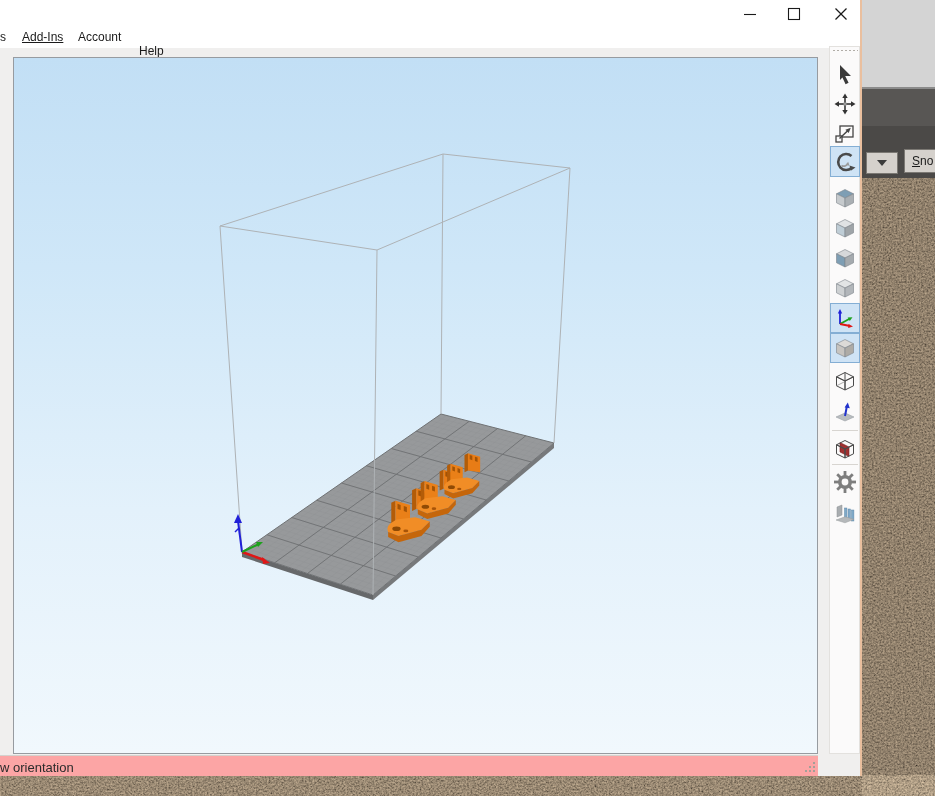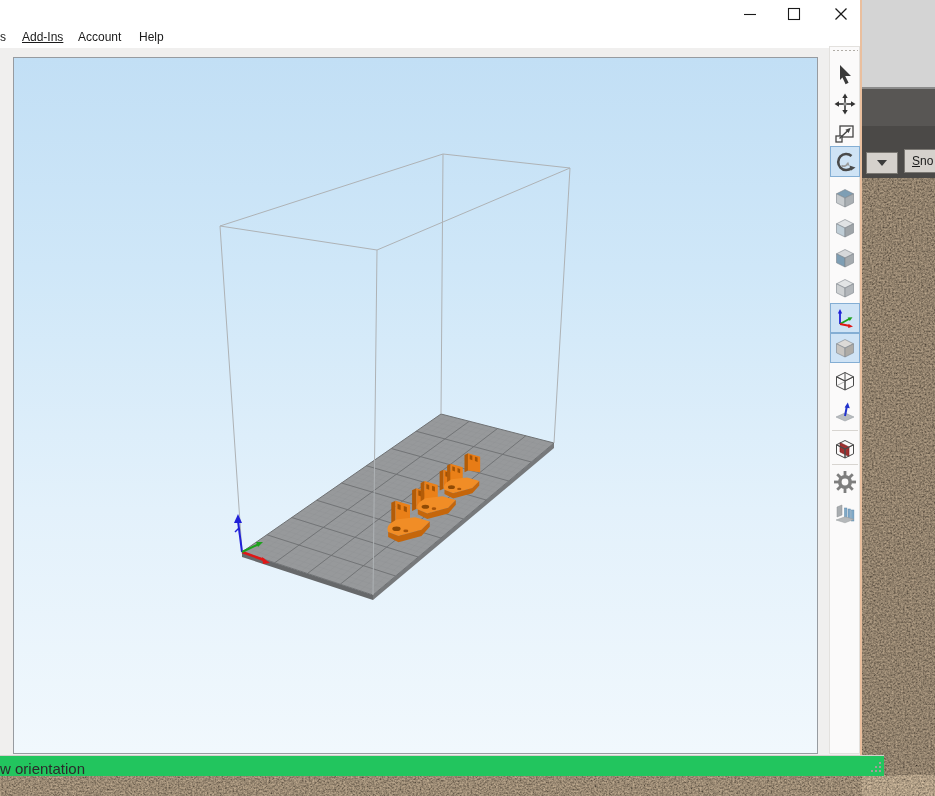--- a/index.html
+++ b/index.html
@@ -20,41 +20,41 @@
 
   
   .appwin{position:absolute;left:0;top:0;width:862px;height:776px;background:#f0efee;z-index:2;border-right:2px solid #eabf9e;box-sizing:border-box;}
   .titlebar{position:absolute;left:0;top:0;width:100%;height:27px;background:#ffffff;}
   .winbtn{position:absolute;top:0;width:30px;height:27px;display:flex;align-items:center;justify-content:center;cursor:default;}
   .menubar{position:absolute;left:0;top:27px;width:100%;height:21px;background:#ffffff;font-size:12px;color:#1a1a1a;}
   .menubar span{position:absolute;top:3px;line-height:15px;}
   .mi-0{left:0;}
   .mi-1{left:22px;text-decoration:underline;}
   .mi-2{left:78px;}
-  .mi-3{left:139px;}
+  .mi-3{left:139px;margin-top:14px;}
 
   
   .viewport{position:absolute;left:13px;top:57px;width:805px;height:697px;box-sizing:border-box;border:1px solid #979ba0;
     background:linear-gradient(180deg,#c2dff5 0%,#cfe7f8 30%,#e3f1fb 65%,#f1f8fd 100%);}
 
   
   .toolpanel{position:absolute;left:829px;top:46px;width:31px;height:708px;background:#fbfafa;border:1px solid #e3e1de;box-sizing:border-box;}
   .handle-dots{position:absolute;left:832px;top:49px;width:26px;height:3px;z-index:3;
     background:radial-gradient(circle,#b1ada7 34%,transparent 36%);background-size:4px 3px;background-repeat:repeat-x;}
   .tool{position:absolute;left:830px;width:30px;height:29px;display:flex;align-items:center;justify-content:center;}
   .tool.active{background:#cfe3f5;border:1px solid #84aed4;box-sizing:border-box;}
   .tsep{position:absolute;left:832px;width:26px;height:1px;background:#d8d5d1;}
   .cube-top  {--ft:#7e9eb4;--fl:#c6cacd;--fr:#aaafb3;}
   .cube-front{--ft:#e0e2e4;--fl:#bfcdd6;--fr:#9fa4a8;}
   .cube-side {--ft:#d6d8da;--fl:#7e9eb4;--fr:#a5aaae;}
   .cube-iso  {--ft:#e2e4e5;--fl:#cdd0d2;--fr:#b2b6ba;}
   .cube-solid{--ft:#dcdad7;--fl:#c7c4c0;--fr:#aeaba6;}
 
   
-  .statusbar{position:absolute;left:0;top:755px;width:884px;height:21px;background:#22c55e;border-top:1px solid #d4d1cd;box-sizing:border-box;font-size:15px;color:#2b2b2b;}
+  .statusbar{position:absolute;left:0;top:755px;width:818px;height:21px;background:#fca5a5;border-top:1px solid #d4d1cd;box-sizing:border-box;font-size:13px;color:#2b2b2b;}
   .statusbar .stxt{position:absolute;left:0;top:4px;white-space:nowrap;}
   .grip{position:absolute;right:2px;bottom:2px;}
 </style>
 </head>
 <body>
 <div class="screen">
 
   <svg class="wallpaper" width="935" height="796">
     <defs>
       <filter id="wpnoise" x="0" y="0" width="100%" height="100%">

